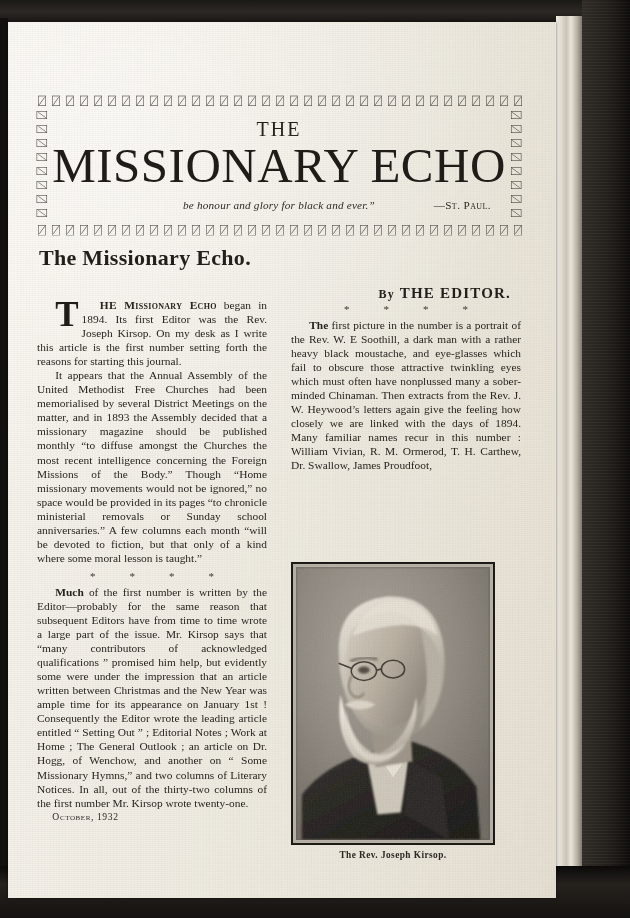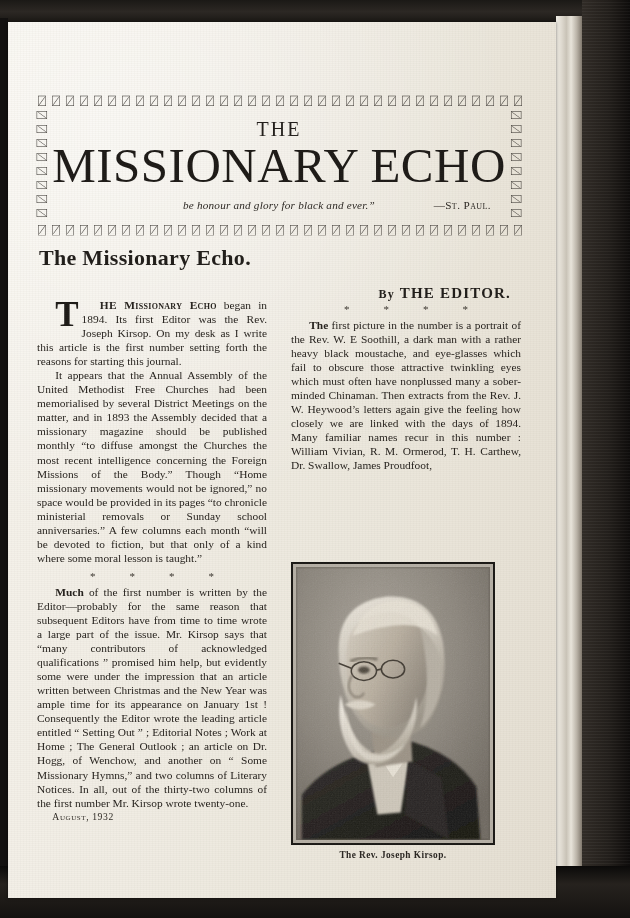--- a/index.html
+++ b/index.html
@@ -427,21 +427,21 @@
 
         <p>It appears that the Annual Assembly of the United Methodist Free Churches had been memorialised by several District Meetings on the matter, and in 1893 the Assembly decided that a missionary magazine should be published monthly “to diffuse amongst the Churches the most recent intelligence concerning the Foreign Missions of the Body.” Though “Home missionary movements would not be ignored,” no space would be provided in its pages “to chronicle ministerial removals or Sunday school anniversaries.” A few columns each month “will be devoted to fiction, but that only of a kind where some moral lesson is taught.”</p>
 
         <div class="stars">
           <span>*</span><span>*</span><span>*</span><span>*</span>
         </div>
 
 
         <p><span class="lead">Much</span><span> of the first number is written by the Editor—probably for the same reason that subsequent Editors have from time to time wrote a large part of the issue. Mr. Kirsop says that “many contributors of acknowledged qualifications ” promised him help, but evidently some were under the impression that an article written between Christmas and the New Year was ample time for its appearance on January 1st ! Consequently the Editor wrote the leading article entitled “ Setting Out ” ; Editorial Notes ; Work at Home ; The General Outlook ; an article on Dr. Hogg, of Wenchow, and another on “ Some Missionary Hymns,” and two columns of Literary Notices. In all, out of the thirty-two columns of the first number Mr. Kirsop wrote twenty-one.</span></p>
 
-        <p class="issue-date">August, 1932</p>
+        <p class="issue-date">October, 1932</p>
       </div>
 
       <div class="col col-right">
 
 
         <div class="stars">
           <span>*</span><span>*</span><span>*</span><span>*</span>
         </div>
 
         <p><span class="lead">The</span><span> first picture in the number is a portrait of the Rev. W. E Soothill, a dark man with a rather heavy black moustache, and eye-glasses which fail to obscure those attractive twinkling eyes which must often have nonplussed many a sober-minded Chinaman. Then extracts from the Rev. J. W. Heywood’s letters again give the feeling how closely we are linked with the days of 1894. Many familiar names recur in this number : William Vivian, R. M. Ormerod, T. H. Carthew, Dr. Swallow, James Proudfoot,</span></p>

